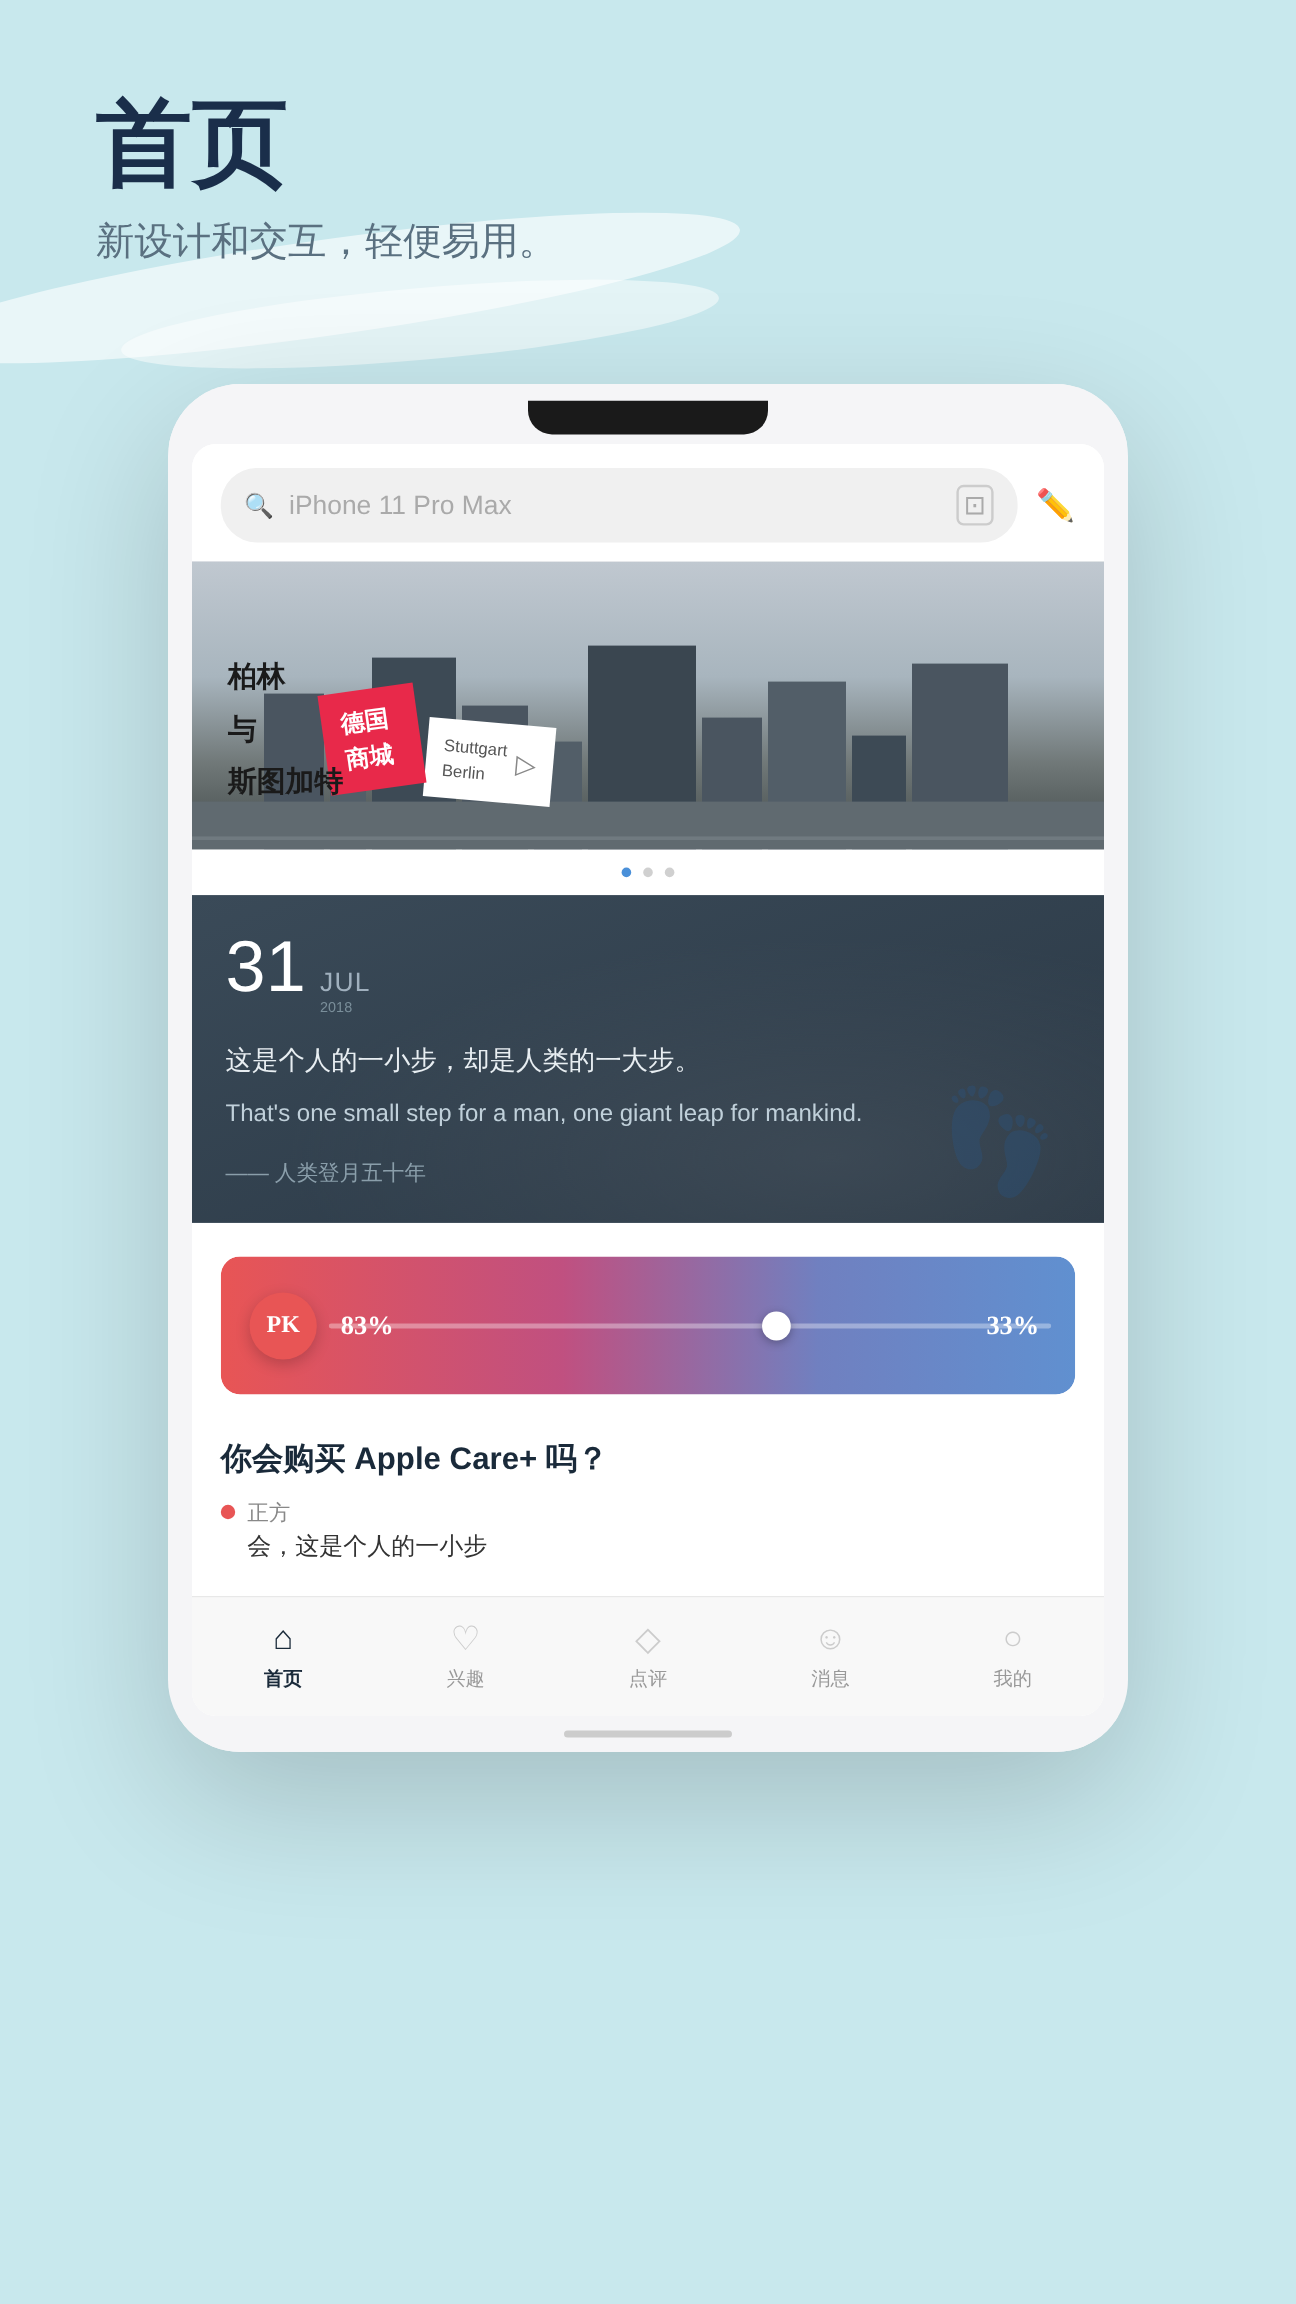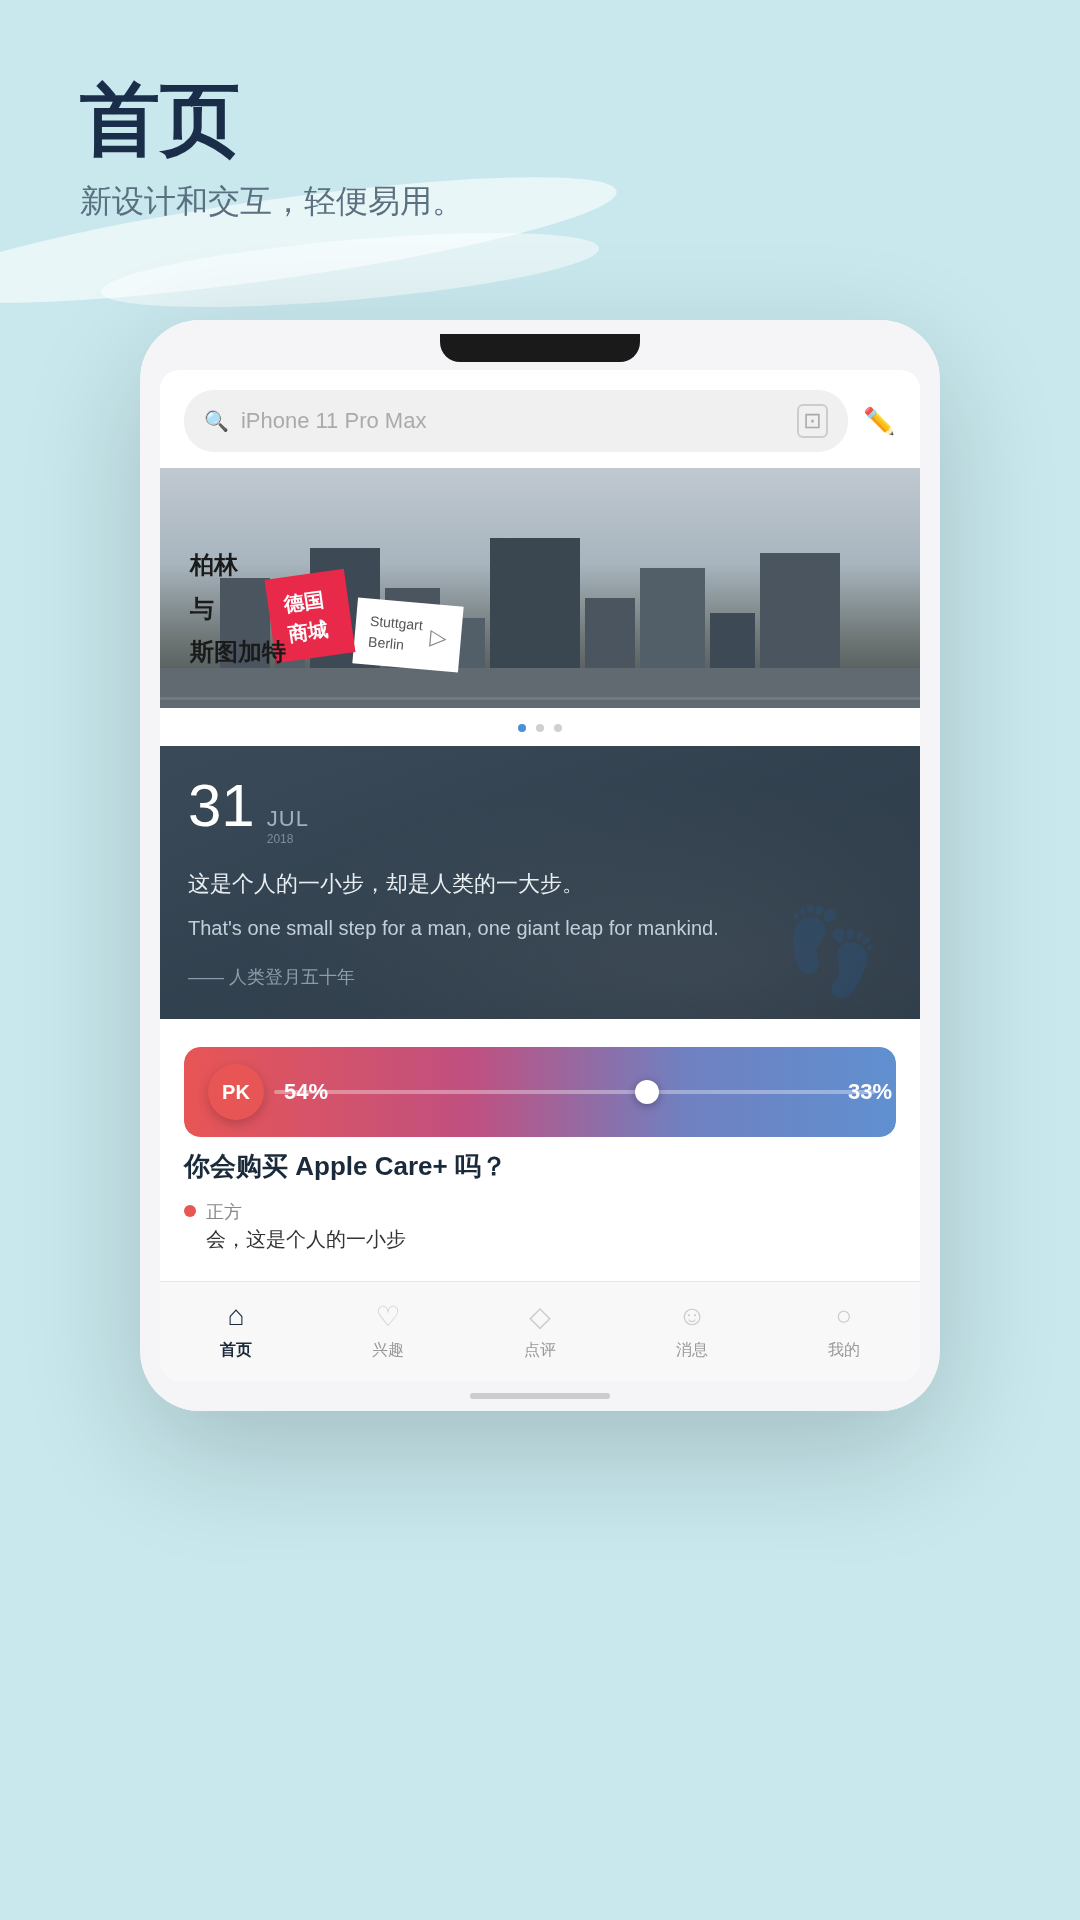--- a/index.html
+++ b/index.html
@@ -254,24 +254,25 @@
 
     
     .pk-card {
       background: #fff;
       padding: 24px 24px 20px;
       margin-top: 4px;
     }
     .pk-bar-container {
       position: relative;
       width: 100%;
-      height: 90px;
+      height: 115px;
       border-radius: 16px;
       overflow: hidden;
-      margin-bottom: 12px;
+      margin-bottom: 36px;
+      font-family: Liberation Serif, serif;
     }
     .pk-bar-gradient {
       width: 100%;
       height: 100%;
       background: linear-gradient(to right, #e85555 0%, #c05080 40%, #7080c0 70%, #6090d0 100%);
       border-radius: 16px;
     }
     .pk-badge {
       position: absolute;
       top: 50%;
@@ -294,21 +295,21 @@
       top: 50%;
       left: 100px;
       transform: translateY(-50%);
       color: #fff;
       font-size: 22px;
       font-weight: 700;
     }
     .pk-percent-right {
       position: absolute;
       top: 50%;
-      right: 4px;
+      right: 30px;
       transform: translateY(-50%);
       color: #fff;
       font-size: 22px;
       font-weight: 700;
     }
     .pk-slider-line {
       position: absolute;
       top: 50%;
       left: 90px;
       right: 20px;
@@ -509,21 +510,21 @@
       <div class="quote-text-cn">这是个人的一小步，却是人类的一大步。</div>
       <div class="quote-text-en">That's one small step for a man, one giant leap for mankind.</div>
       <div class="quote-source">—— 人类登月五十年</div>
     </div>
 
     <div class="pk-card">
 
       <div class="pk-bar-container">
         <div class="pk-bar-gradient"></div>
         <div class="pk-badge">PK</div>
-        <div class="pk-percent-left">54%</div>
+        <div class="pk-percent-left">83%</div>
         <div class="pk-percent-right">33%</div>
         <div class="pk-slider-line">
           <div class="pk-slider-thumb"></div>
         </div>
       </div>
 
       <div class="pk-question">你会购买 Apple Care+ 吗？</div>
 
       <div class="pk-side">
         <div class="pk-dot-red"></div>

